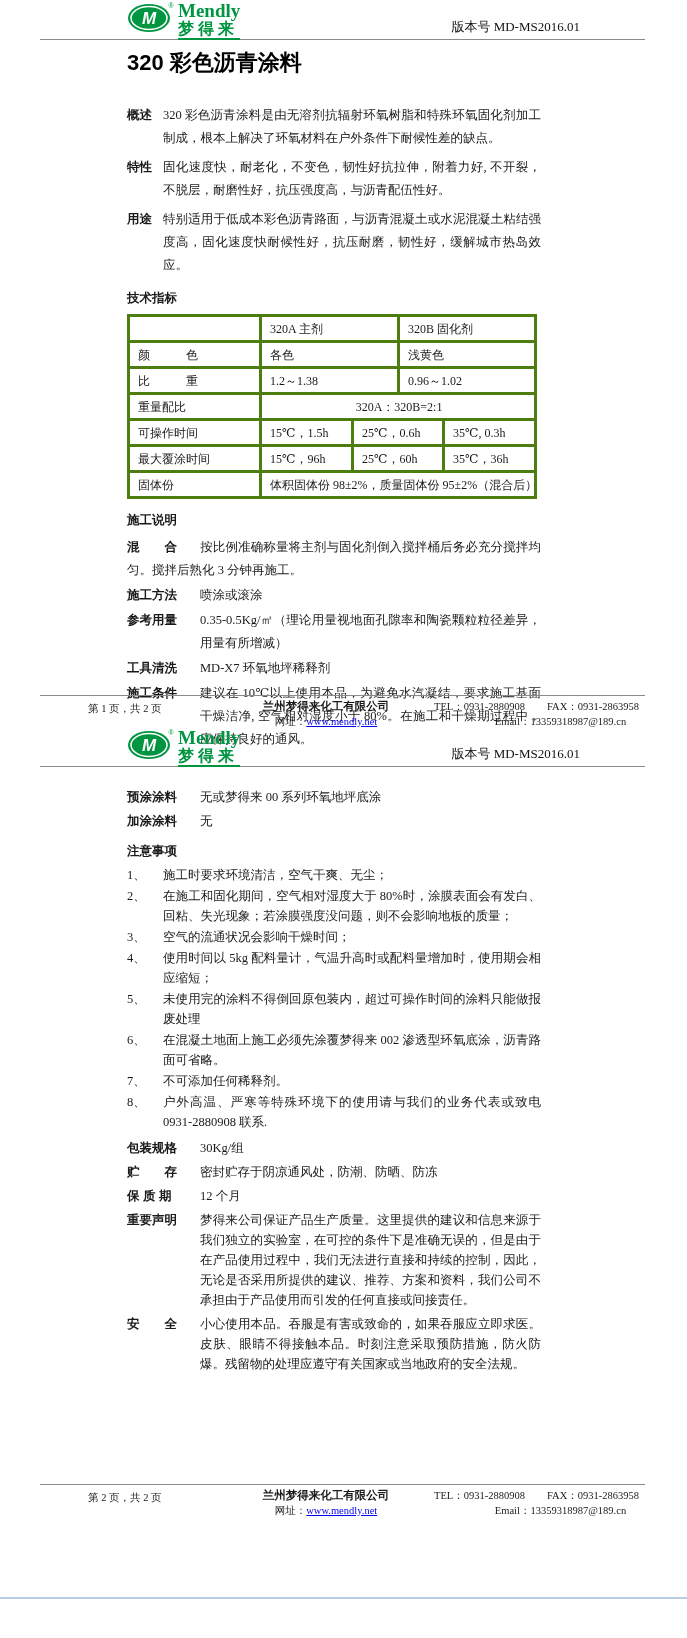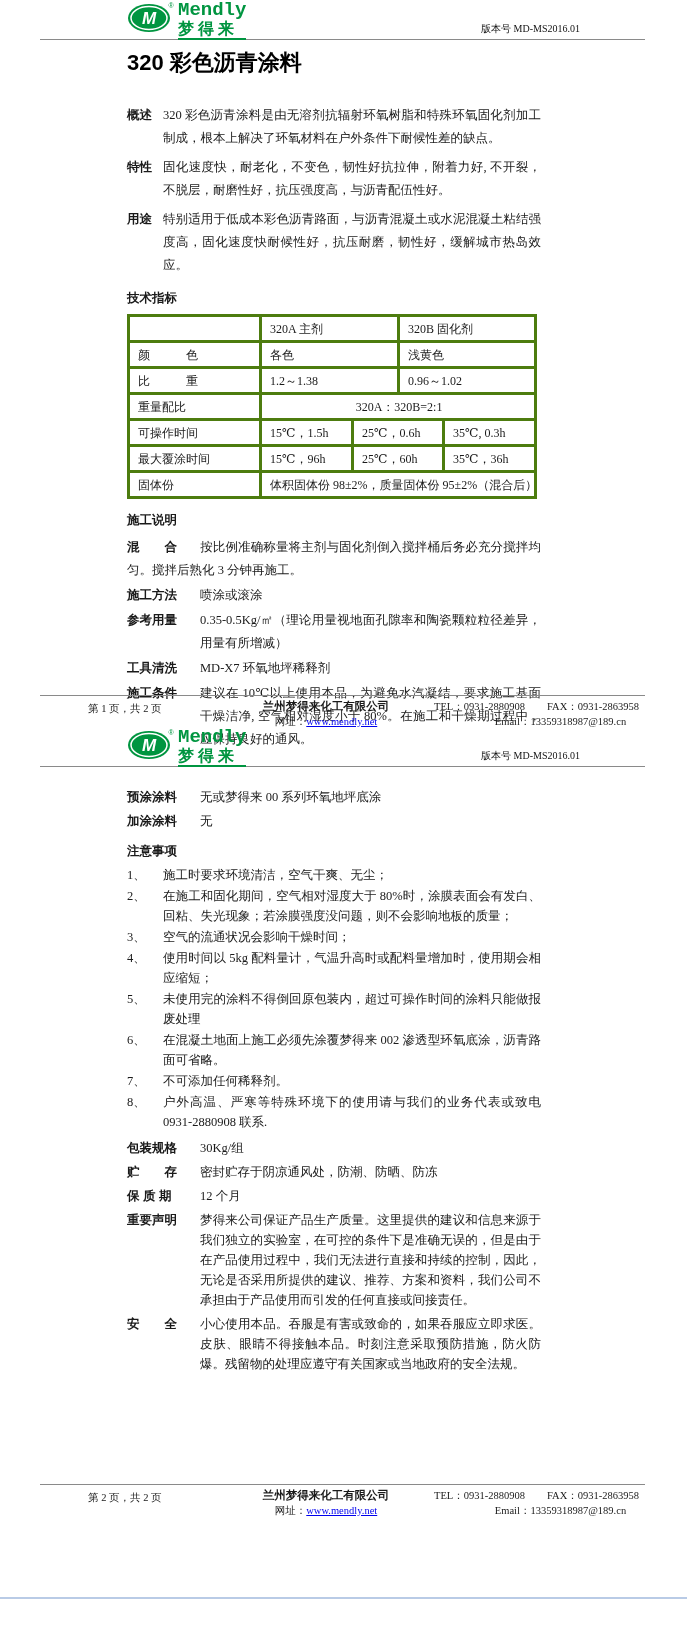--- a/index.html
+++ b/index.html
@@ -11,24 +11,24 @@
   .canvas{position:relative;width:687px;height:1638px;overflow:hidden;background:#fff;}
   .page{position:relative;}
   .page1{height:727px;}
   .page2{height:870px;}
 
   
   .hdr{position:relative;height:37px;padding-top:2px;}
   .logo{position:absolute;left:127px;top:1px;display:flex;align-items:flex-start;}
   .logo svg{display:block;}
   .logo-text{margin-left:3px;line-height:1;}
-  .brand-en{font-family:Liberation Mono, monospace;font-weight:bold;font-size:19px;color:#009540;letter-spacing:0px;}
+  .brand-en{font-family:Liberation Serif, serif;font-weight:bold;font-size:19px;color:#009540;letter-spacing:0px;}
   .brand-cn{font-family:"Liberation Sans","DejaVu Sans",sans-serif;font-weight:bold;font-size:16px;color:#009540;letter-spacing:4px;margin-top:1px;}
   .brand-rule{height:2px;background:#009540;width:100%;margin-top:1px;}
-  .version{position:absolute;right:107px;bottom:3px;font-size:10px;color:#111;}
+  .version{position:absolute;right:107px;bottom:3px;font-size:13px;color:#111;}
   .hrule{margin:0 42px 0 40px;border-top:1px solid #8a8a8a;height:0;}
 
   
   .content{margin-left:127px;width:414px;font-size:12.5px;line-height:23px;text-align:justify;}
   .title{font-family:"Liberation Sans","DejaVu Sans",sans-serif;font-weight:bold;font-size:22px;margin:8px 0 0 127px;color:#000;}
   .para{position:relative;padding-left:36px;margin-bottom:6px;}
   .para .lbl{position:absolute;left:0;top:0;font-family:"Liberation Sans","DejaVu Sans",sans-serif;font-weight:bold;white-space:pre;}
   .kv{position:relative;padding-left:73px;margin-bottom:2px;}
   .kv .lbl{position:absolute;left:0;top:0;font-family:"Liberation Sans","DejaVu Sans",sans-serif;font-weight:bold;white-space:pre;}
   .heading{font-family:"Liberation Sans","DejaVu Sans",sans-serif;font-weight:bold;margin:10px 0 4px 0;}

